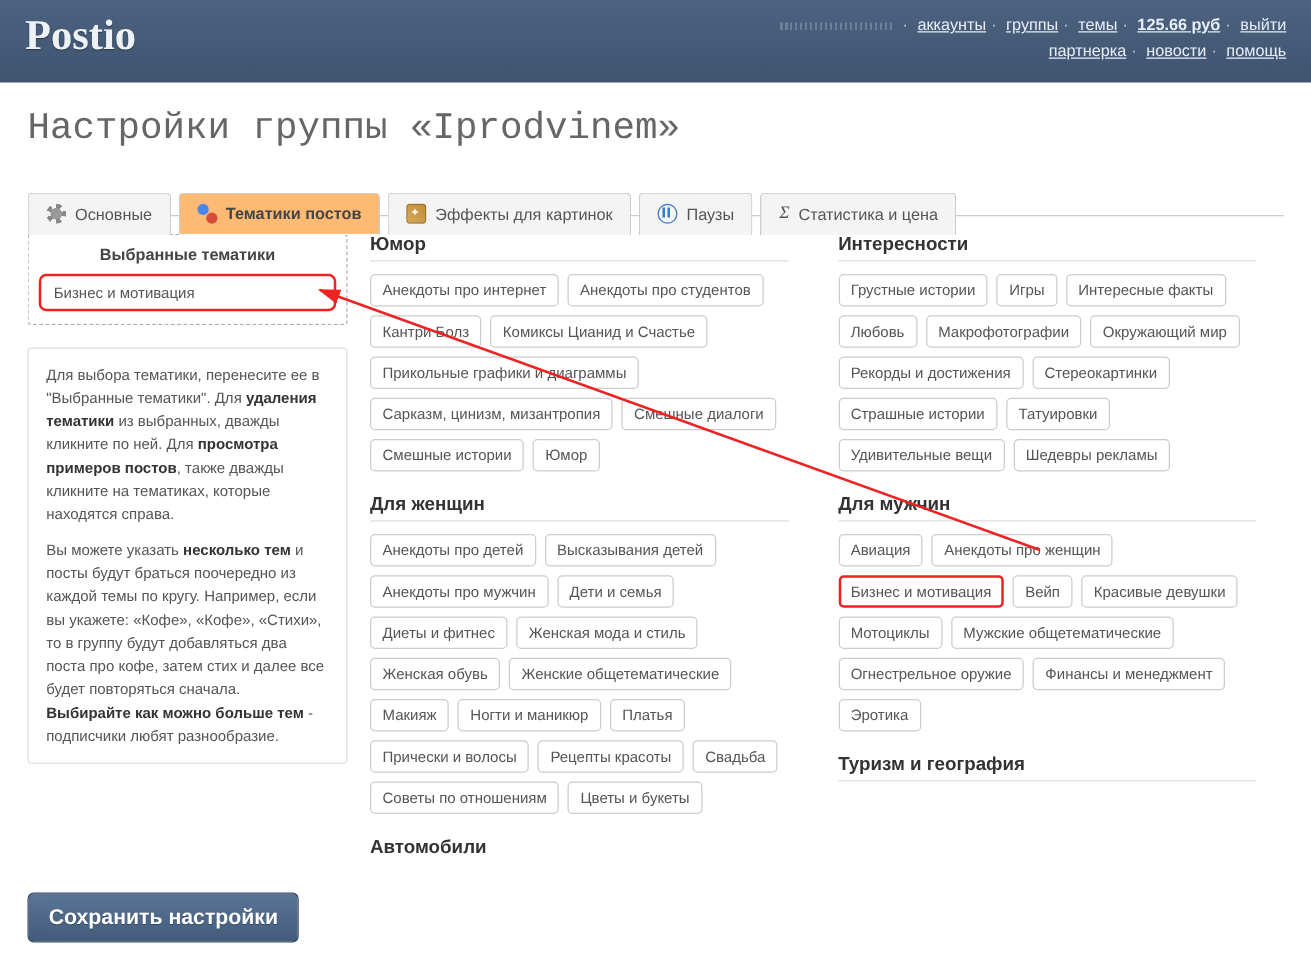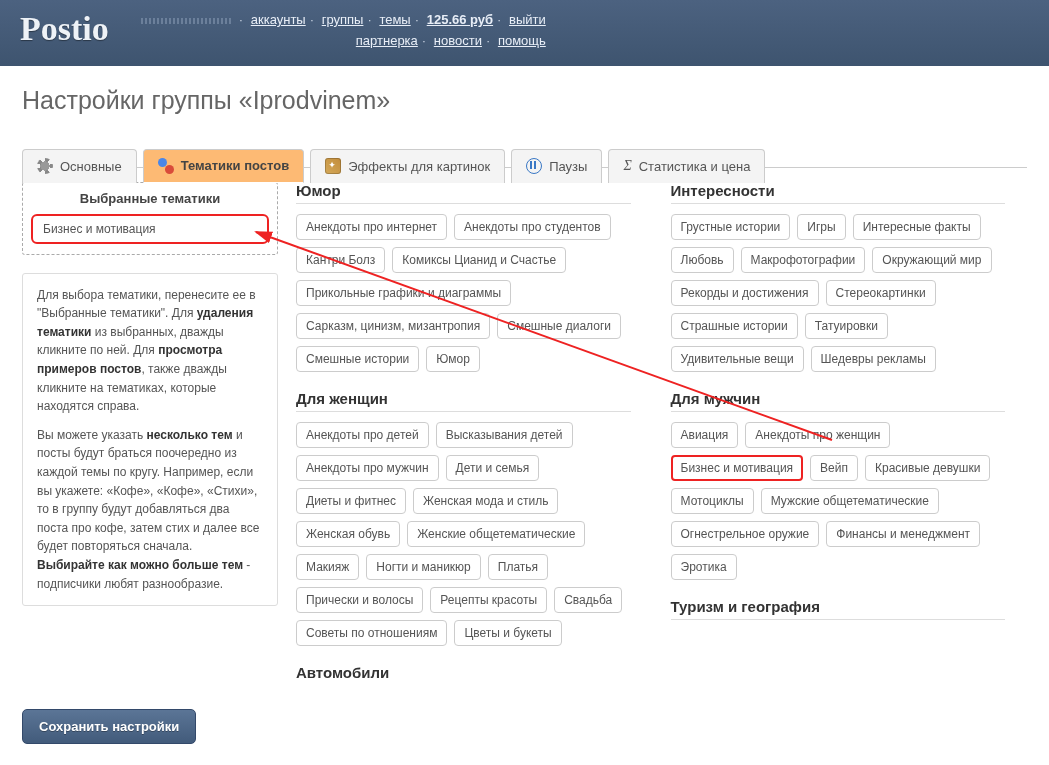--- a/index.html
+++ b/index.html
@@ -8,43 +8,43 @@
     font-family: "Helvetica Neue", Arial, sans-serif;
     font-size: 13px;
     color: #333;
     background: #fff;
   }
   .canvas { width: 1049px; height: 765px; position: relative; }
   .header {
     background: linear-gradient(#4c6280, #3e546f);
     color: #e8eef7;
     padding: 10px 20px 14px 20px;
-    display: flex; align-items: flex-start; gap: 32px;
+    display: flex; justify-content: space-between; align-items: flex-start; gap: 32px;
   }
   .logo {
     font-family: Georgia, "Times New Roman", serif;
     font-size: 34px;
     font-weight: bold;
     color: #eef2f7;
     text-shadow: 0 1px 1px rgba(0,0,0,0.4);
   }
   .topnav { text-align: right; line-height: 1.6; font-size: 13px; }
   .topnav a, .topnav span.linklike { color: #e8eef7; text-decoration: underline; cursor: pointer; }
   .topnav .sep { color: #c7d2e1; margin: 0 4px; }
   .topnav .balance { font-weight: bold; text-decoration: underline; }
   .topnav .squiggle {
     display:inline-block; width:90px; height:6px; margin-right:4px;
     vertical-align: middle;
     background: repeating-linear-gradient(90deg, #8fa2bb 0 2px, transparent 2px 4px);
     opacity:.5;
   }
   .content { padding: 20px 22px 16px 22px; }
   .page-title {
-    font-size: 25px; color: #666; font-weight: normal; margin: 0 0 18px 0;
-    font-family: Liberation Sans, sans-serif;
+    font-size: 30px; color: #666; font-weight: normal; margin: 0 0 18px 0;
+    font-family: Liberation Mono, monospace;
   }
   .tabs { display:flex; gap:6px; border-bottom: 1px solid #ccc; }
   .tab {
     border: 1px solid #ccc; border-bottom: none;
     border-radius: 4px 4px 0 0;
     padding: 8px 14px;
     background: #f4f4f4;
     color: #555; font-size: 13px;
     display:flex; align-items:center; gap:7px;
     cursor:pointer;
@@ -102,21 +102,21 @@
     border:1px solid #ccc; border-radius:4px;
     background:#fff; color:#555;
     font-size:12px; padding:5px 9px;
     cursor:pointer; white-space:nowrap;
   }
   .tag.hl { border-color:#e22; border-width:2px; padding:4px 8px; }
   .footer-btn {
     margin: 14px 0 0 22px;
     display:inline-block;
     background: linear-gradient(#5b7596,#425b7b);
-    color:#fff; font-weight:bold; font-size:13px;
+    color:#fff; font-weight:bold; font-size:17px;
     padding: 9px 16px; border-radius:5px;
     border:1px solid #33496a;
     text-shadow:0 1px 0 rgba(0,0,0,.3);
     cursor:pointer;
   }
   .overlay-arrow { position:absolute; pointer-events:none; }
 </style>
 </head>
 <body>
 

